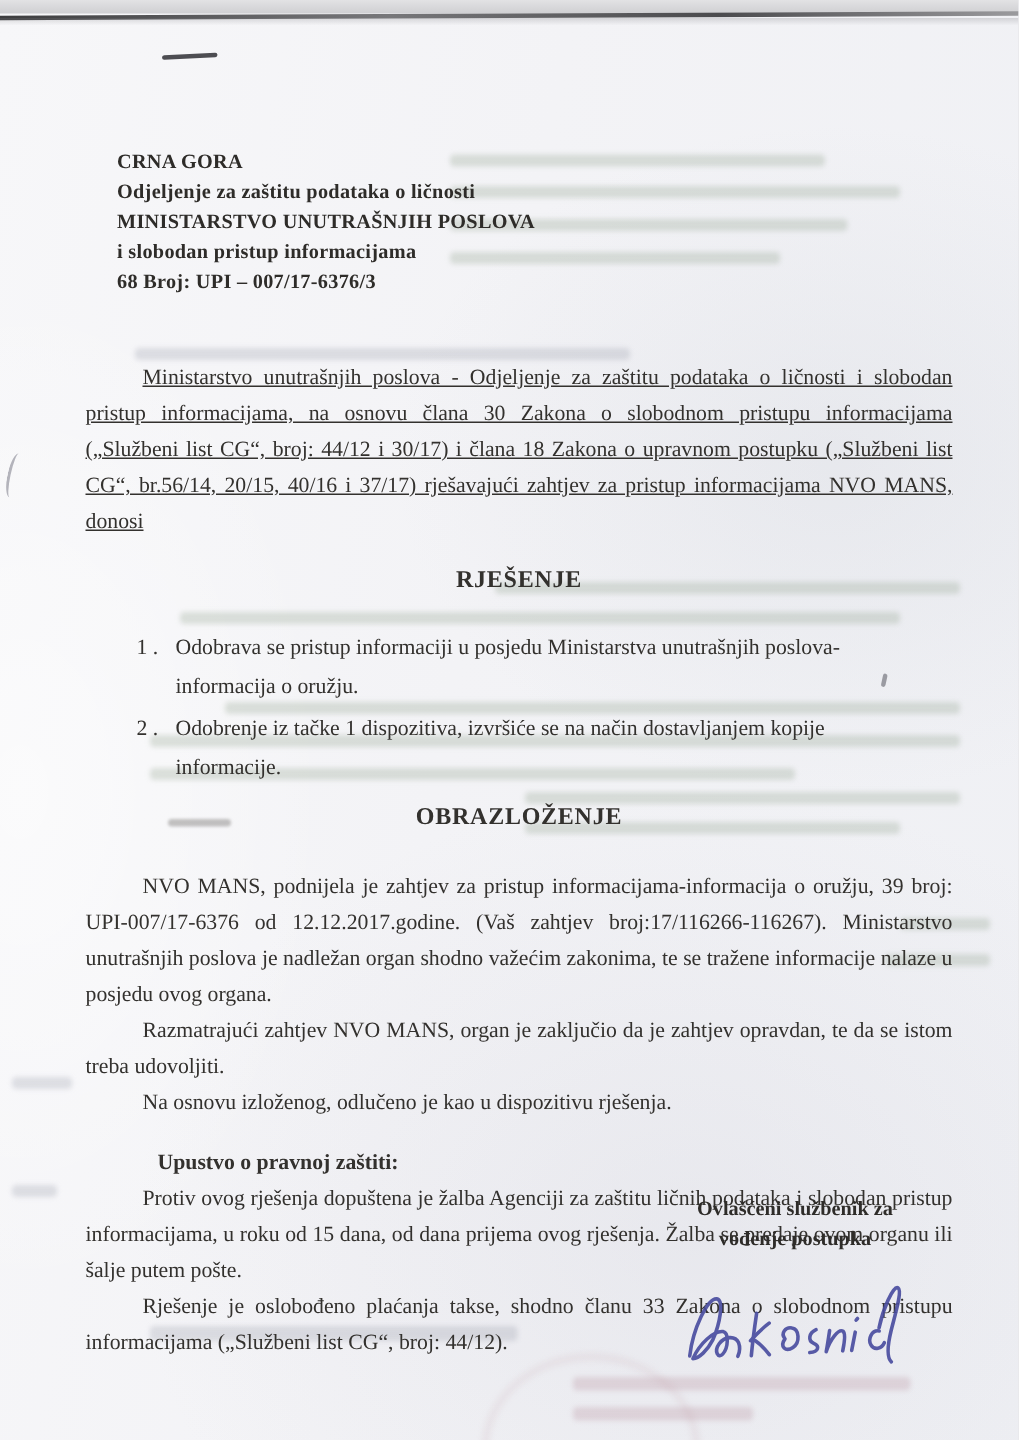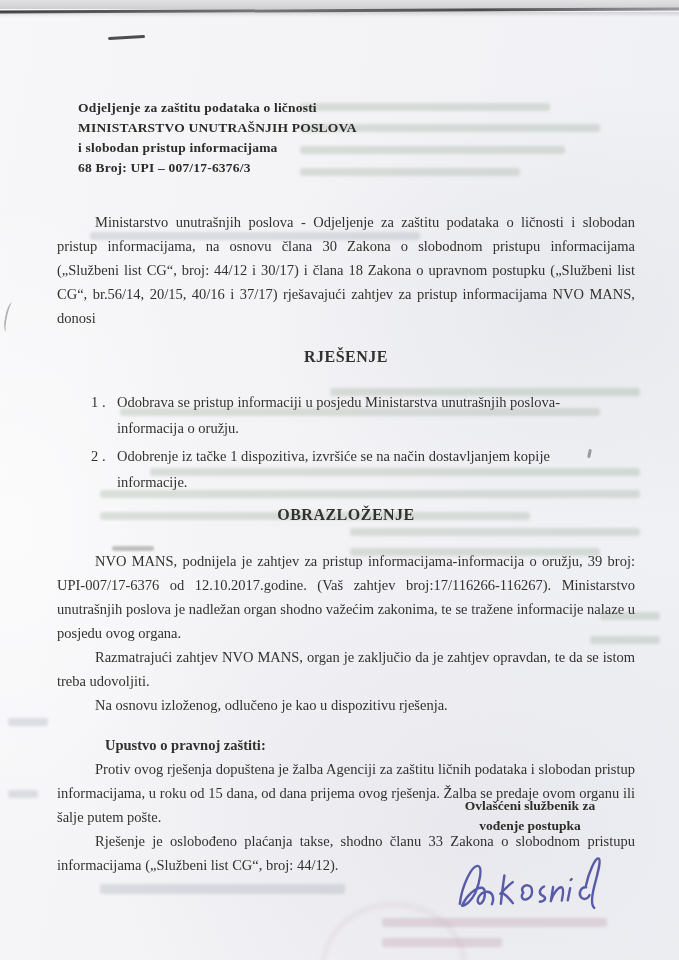--- a/index.html
+++ b/index.html
@@ -31,21 +31,21 @@
   .dots-mark{top:546px;left:112px;width:42px;height:5px;background:rgba(110,108,104,0.40);border-radius:3px;filter:blur(1.2px);}
   .bleed{filter:blur(1.8px);border-radius:3px;}
   .bleed.green{background:rgba(148,164,146,0.30);}
   .bleed.grey{background:rgba(150,155,170,0.28);}
   .bleed.pink{background:rgba(185,150,162,0.30);}
   .stamp-ghost{top:903px;left:322px;width:138px;height:120px;border:3px solid rgba(190,150,160,0.22);
     border-radius:50%;filter:blur(2.5px);}
   
   .content{position:absolute;top:98px;left:57px;width:578px;font-size:14.5px;line-height:24px;}
   .letterhead{margin-left:21px;font-weight:bold;font-size:13.5px;line-height:20px;letter-spacing:0.2px;color:#2e2c29;}
-  .intro{margin-top:32px;text-align:justify;text-indent:38px;}
+  .intro{margin-top:42px;text-align:justify;text-indent:38px;text-decoration:underline;}
   .heading{margin-top:8px;text-align:center;font-weight:bold;font-size:16px;letter-spacing:0.5px;}
   .heading.r{margin-top:10px;}
   .dlist{margin-top:20px;margin-left:34px;margin-right:40px;}
   .ditem{display:flex;line-height:26px;margin-bottom:2px;}
   .dnum{flex:0 0 26px;}
   .dtext{flex:1;}
   .expl{margin-top:22px;}
   .expl p,.legal p{margin:0;text-align:justify;text-indent:38px;}
   .legal{margin-top:16px;}
   .legal-heading{font-weight:bold;margin-left:48px;}
@@ -83,20 +83,21 @@
   <div class="artifact bleed grey" style="top:718px;left:8px;width:40px;height:8px"></div>
   <div class="artifact bleed grey" style="top:790px;left:8px;width:30px;height:8px"></div>
   <div class="artifact bleed grey" style="top:884px;left:100px;width:245px;height:10px"></div>
   <div class="artifact bleed pink" style="top:918px;left:382px;width:225px;height:9px"></div>
   <div class="artifact bleed pink" style="top:938px;left:382px;width:120px;height:9px"></div>
   <div class="artifact stamp-ghost"></div>
 
   <div class="content">
 
     <div class="letterhead">
+      <div>CRNA GORA</div>
       <div>Odjeljenje za zaštitu podataka o ličnosti</div>
       <div>MINISTARSTVO UNUTRAŠNJIH POSLOVA</div>
       <div>i slobodan pristup informacijama</div>
       <div>68 Broj: UPI – 007/17-6376/3</div>
     </div>
 
     <p class="intro">Ministarstvo unutrašnjih poslova - Odjeljenje za zaštitu podataka o ličnosti i slobodan pristup informacijama, na osnovu člana 30 Zakona o slobodnom pristupu informacijama („Službeni list CG“, broj: 44/12 i 30/17)  i člana 18 Zakona o upravnom postupku („Službeni list CG“, br.56/14, 20/15, 40/16 i 37/17) rješavajući zahtjev za pristup informacijama NVO MANS, donosi</p>
 
     <div class="heading r">RJEŠENJE</div>
 
@@ -107,21 +108,21 @@
       </div>
       <div class="ditem">
         <span class="dnum">2 .</span>
         <span class="dtext">Odobrenje iz tačke  1 dispozitiva, izvršiće se na način dostavljanjem kopije informacije.</span>
       </div>
     </div>
 
     <div class="heading">OBRAZLOŽENJE</div>
 
     <div class="expl">
-      <p>NVO MANS, podnijela je zahtjev za pristup informacijama-informacija o oružju, 39 broj: UPI-007/17-6376 od 12.10.2017.godine. (Vaš zahtjev broj:17/116266-116267). Ministarstvo unutrašnjih poslova je nadležan organ shodno važećim zakonima, te se tražene informacije nalaze u posjedu ovog organa.</p>
+      <p>NVO MANS, podnijela je zahtjev za pristup informacijama-informacija o oružju, 39 broj: UPI-007/17-6376 od 12.12.2017.godine. (Vaš zahtjev broj:17/116266-116267). Ministarstvo unutrašnjih poslova je nadležan organ shodno važećim zakonima, te se tražene informacije nalaze u posjedu ovog organa.</p>
       <p>Razmatrajući zahtjev  NVO MANS, organ je zaključio da je zahtjev opravdan, te da se istom treba udovoljiti.</p>
       <p>Na osnovu izloženog, odlučeno je kao u dispozitivu rješenja.</p>
     </div>
 
     <div class="legal">
       <div class="legal-heading">Upustvo o pravnoj zaštiti:</div>
       <p>Protiv ovog rješenja dopuštena je žalba Agenciji za zaštitu ličnih podataka i slobodan  pristup informacijama, u roku od 15 dana, od dana prijema ovog rješenja. Žalba se predaje ovom organu ili šalje putem pošte.</p>
       <p>Rješenje je oslobođeno plaćanja takse, shodno članu 33 Zakona o slobodnom pristupu informacijama („Službeni list CG“, broj: 44/12).</p>
     </div>
 

